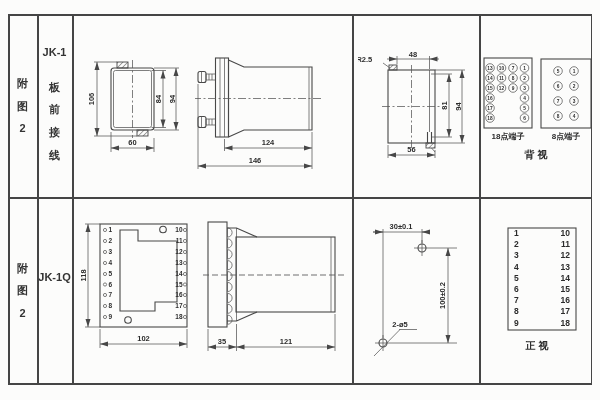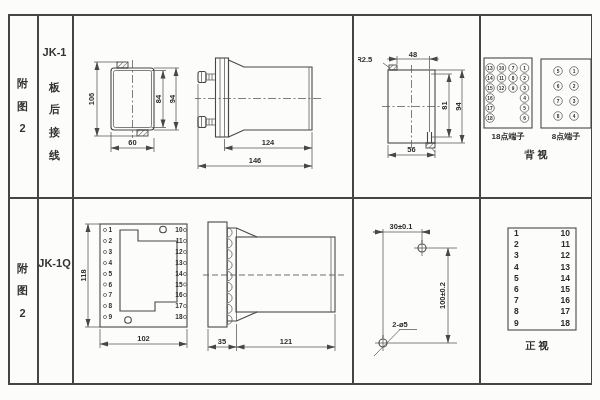--- a/index.html
+++ b/index.html
@@ -54,28 +54,28 @@
   <div class="gv" style="left:352px"></div>
   <div class="gv" style="left:479px"></div>
   <div class="gv" style="left:590.5px"></div>
 
   <div class="cell" style="left:8px;top:15px;width:29px;height:182px">
     <div class="vtext">附图2</div>
   </div>
   <div class="cell" style="left:37px;top:15px;width:35px;height:182px">
     <div class="modelwrap">
       <div class="model">JK-1</div>
-      <div class="vtext">板后接线</div>
+      <div class="vtext">板前接线</div>
     </div>
   </div>
 
   <div class="cell" style="left:8px;top:198px;width:29px;height:185px">
     <div class="vtext">附图2</div>
   </div>
-  <div class="cell" style="left:37px;top:188px;width:35px;height:150px">
+  <div class="cell" style="left:37px;top:202px;width:35px;height:150px">
     <div class="modelwrap">
       <div class="model">JK-1Q</div>
     </div>
   </div>
 
   <svg class="drw" style="left:85px;top:40px" width="105" height="130">
     <g>
       <rect class="ol" x="26" y="28" width="43" height="62" rx="3"></rect>
       <rect class="th" x="28.5" y="30.5" width="38" height="57" rx="2"></rect>
       <rect class="ht" x="32" y="22" width="11" height="6"></rect>

